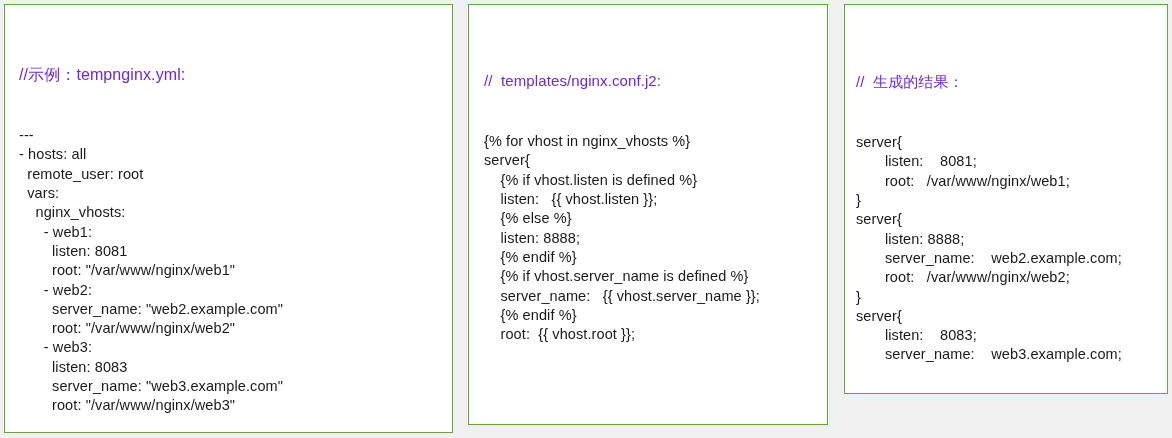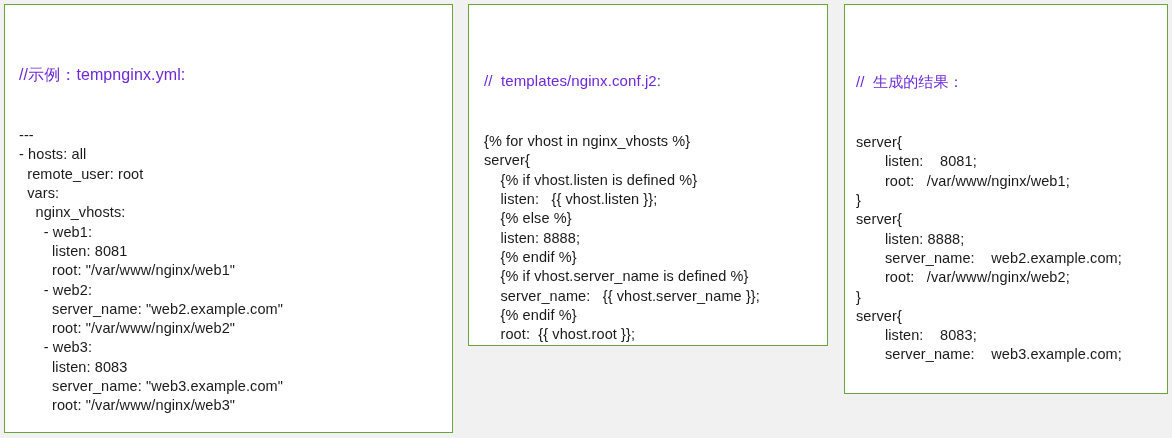--- a/index.html
+++ b/index.html
@@ -24,21 +24,21 @@
   #panel-example {
     left: 4px;
     top: 4px;
     width: 449px;
     height: 429px;
   }
   #panel-template {
     left: 468px;
     top: 4px;
     width: 360px;
-    height: 342px;
+    height: 421px;
   }
   #panel-result {
     left: 844px;
     top: 4px;
     width: 324px;
     height: 390px;
   }
   .code-block {
     position: absolute;
     left: 14px;

